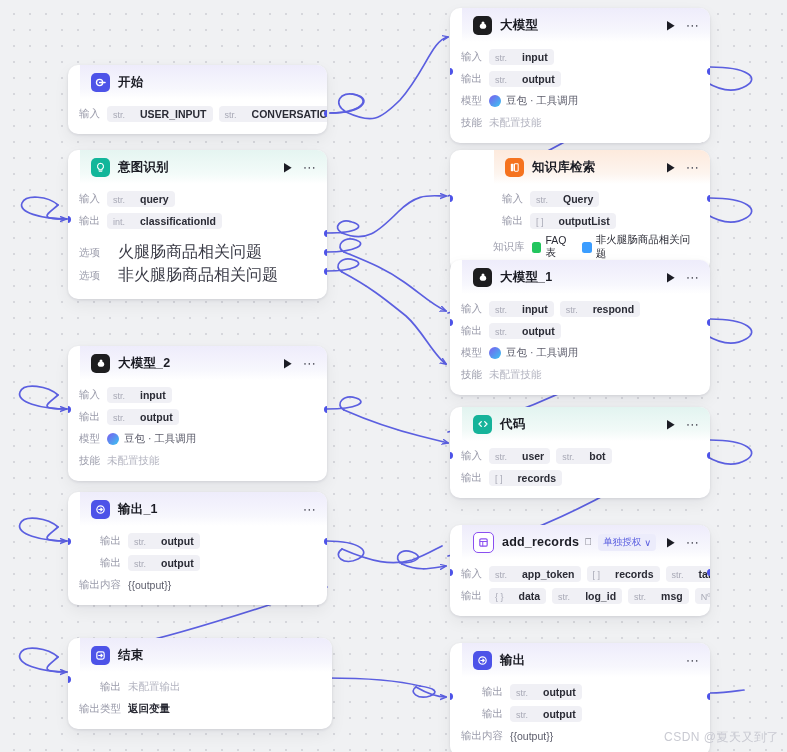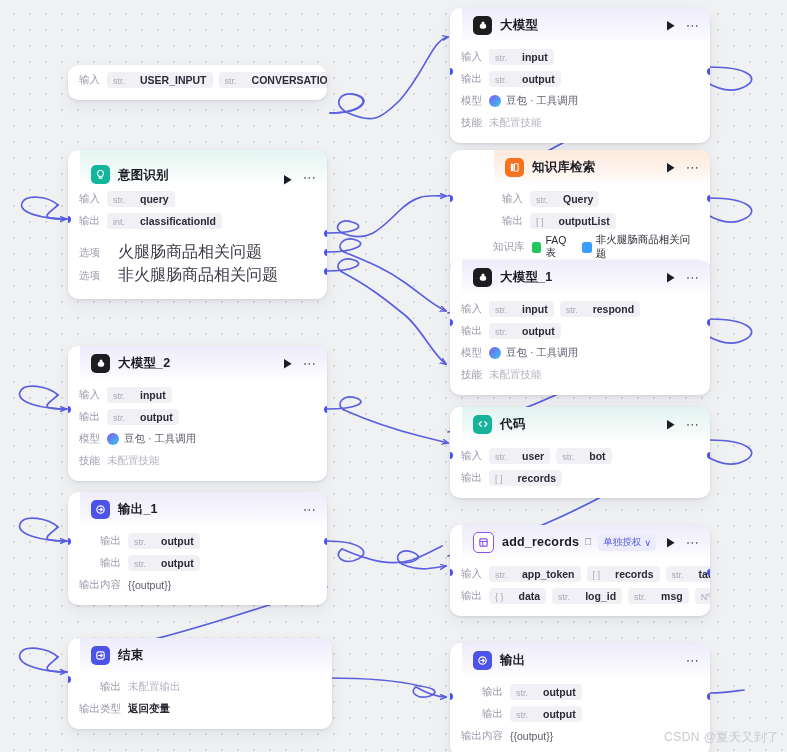--- a/index.html
+++ b/index.html
@@ -28,21 +28,21 @@
     overflow:hidden;
   }
   .node .hdr{
     display:flex;align-items:center;
     height:34px;padding:0 10px 0 11px;
     background:linear-gradient(180deg,#eeecfb 0%,#f7f7fd 70%,#ffffff 100%);
     margin-left:12px;
   }
   .node.kb .hdr{background:linear-gradient(180deg,#fdeadd 0%,#fdf5ef 70%,#ffffff 100%);}
   .node.code .hdr{background:linear-gradient(180deg,#e2f4f0 0%,#f2faf8 70%,#ffffff 100%);}
-  .node.intent .hdr{background:linear-gradient(180deg,#e5f5f1 0%,#f3fbf9 70%,#ffffff 100%);align-items:flex-end;}
+  .node.intent .hdr{background:linear-gradient(180deg,#e5f5f1 0%,#f3fbf9 70%,#ffffff 100%);}
 
   .nicon{
     width:19px;height:19px;border-radius:5px;flex:0 0 auto;
     display:flex;align-items:center;justify-content:center;
     margin-right:8px;
     font-size:11px;color:#fff;line-height:1;
   }
   .ic-start{background:#4d53e8;}
   .ic-intent{background:#12b69a;}
   .ic-llm{background:#1d1d1f;}
@@ -175,20 +175,30 @@
 
       <path d="M327,678 C370,678 400,681 420,686"></path>
       <path d="M420,686 C434,688 440,692 430,696 C418,700 408,692 416,687"></path>
       <path d="M416,687 C428,694 436,697 446,697" marker-end="url(#ah)"></path>
 
       <path d="M710,693 C726,693 736,691 744,690"></path>
     </g>
   </svg>
 
   <div class="node" style="left:68px;top:65px;width:259px;">
+    <div class="hdr">
+      <span class="nicon ic-start">
+        <svg width="11" height="11" viewBox="0 0 12 12" aria-hidden="true">
+          <circle cx="5" cy="6" r="3.4" fill="none" stroke="#fff" stroke-width="1.5"></circle>
+          <path d="M5,6 H11" stroke="#fff" stroke-width="1.5" stroke-linecap="round"></path>
+        </svg>
+      </span>
+      <span class="ntitle">开始</span>
+      <span class="hdr-spacer"></span>
+    </div>
     <div class="body">
       <div class="row">
         <span class="lbl">输入</span>
         <span class="chip">
           <span class="ty">str.</span>
           <span>USER_INPUT</span>
         </span>
         <span class="chip">
           <span class="ty">str.</span>
           <span>CONVERSATION_NAME</span>

